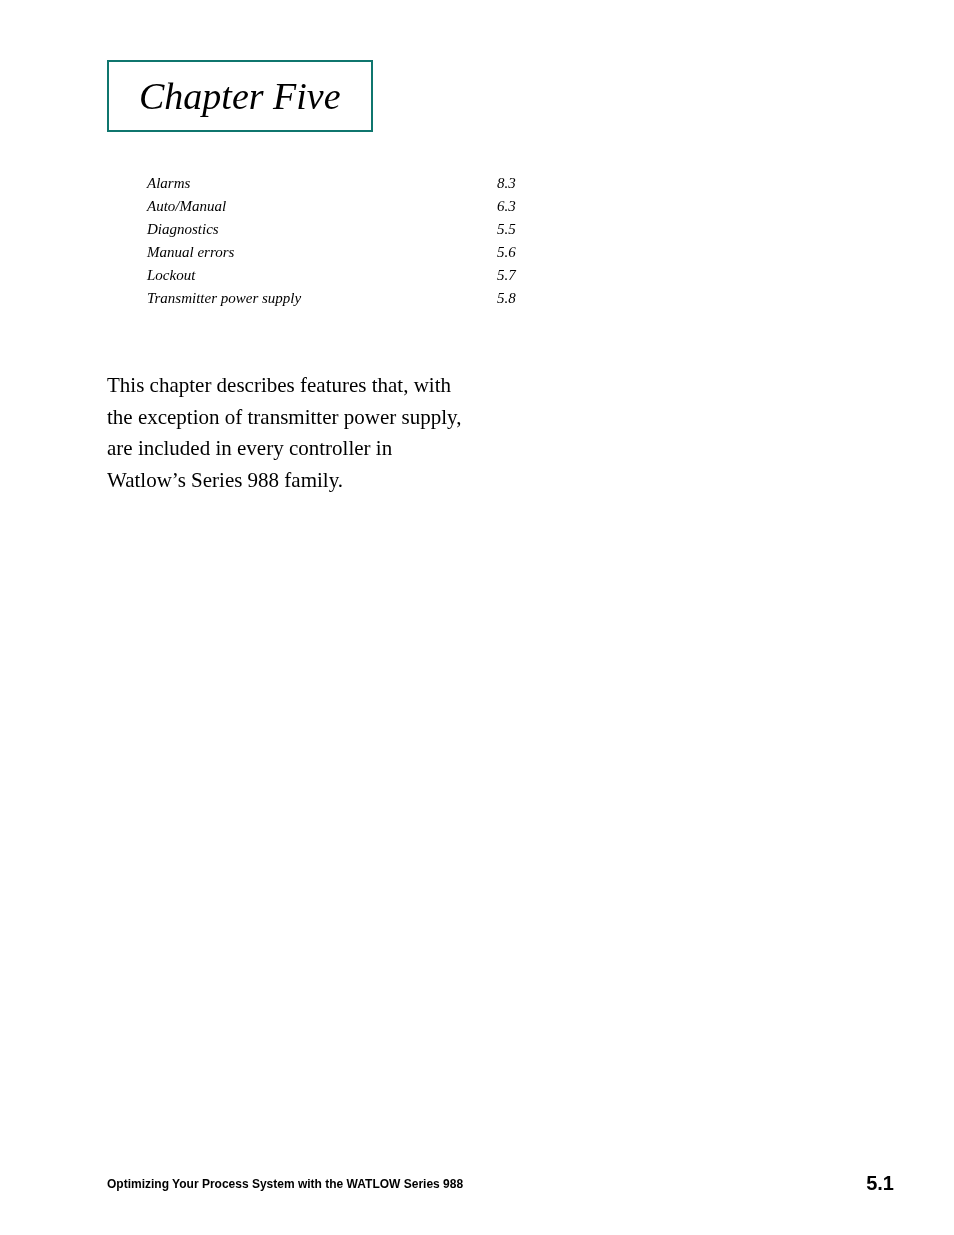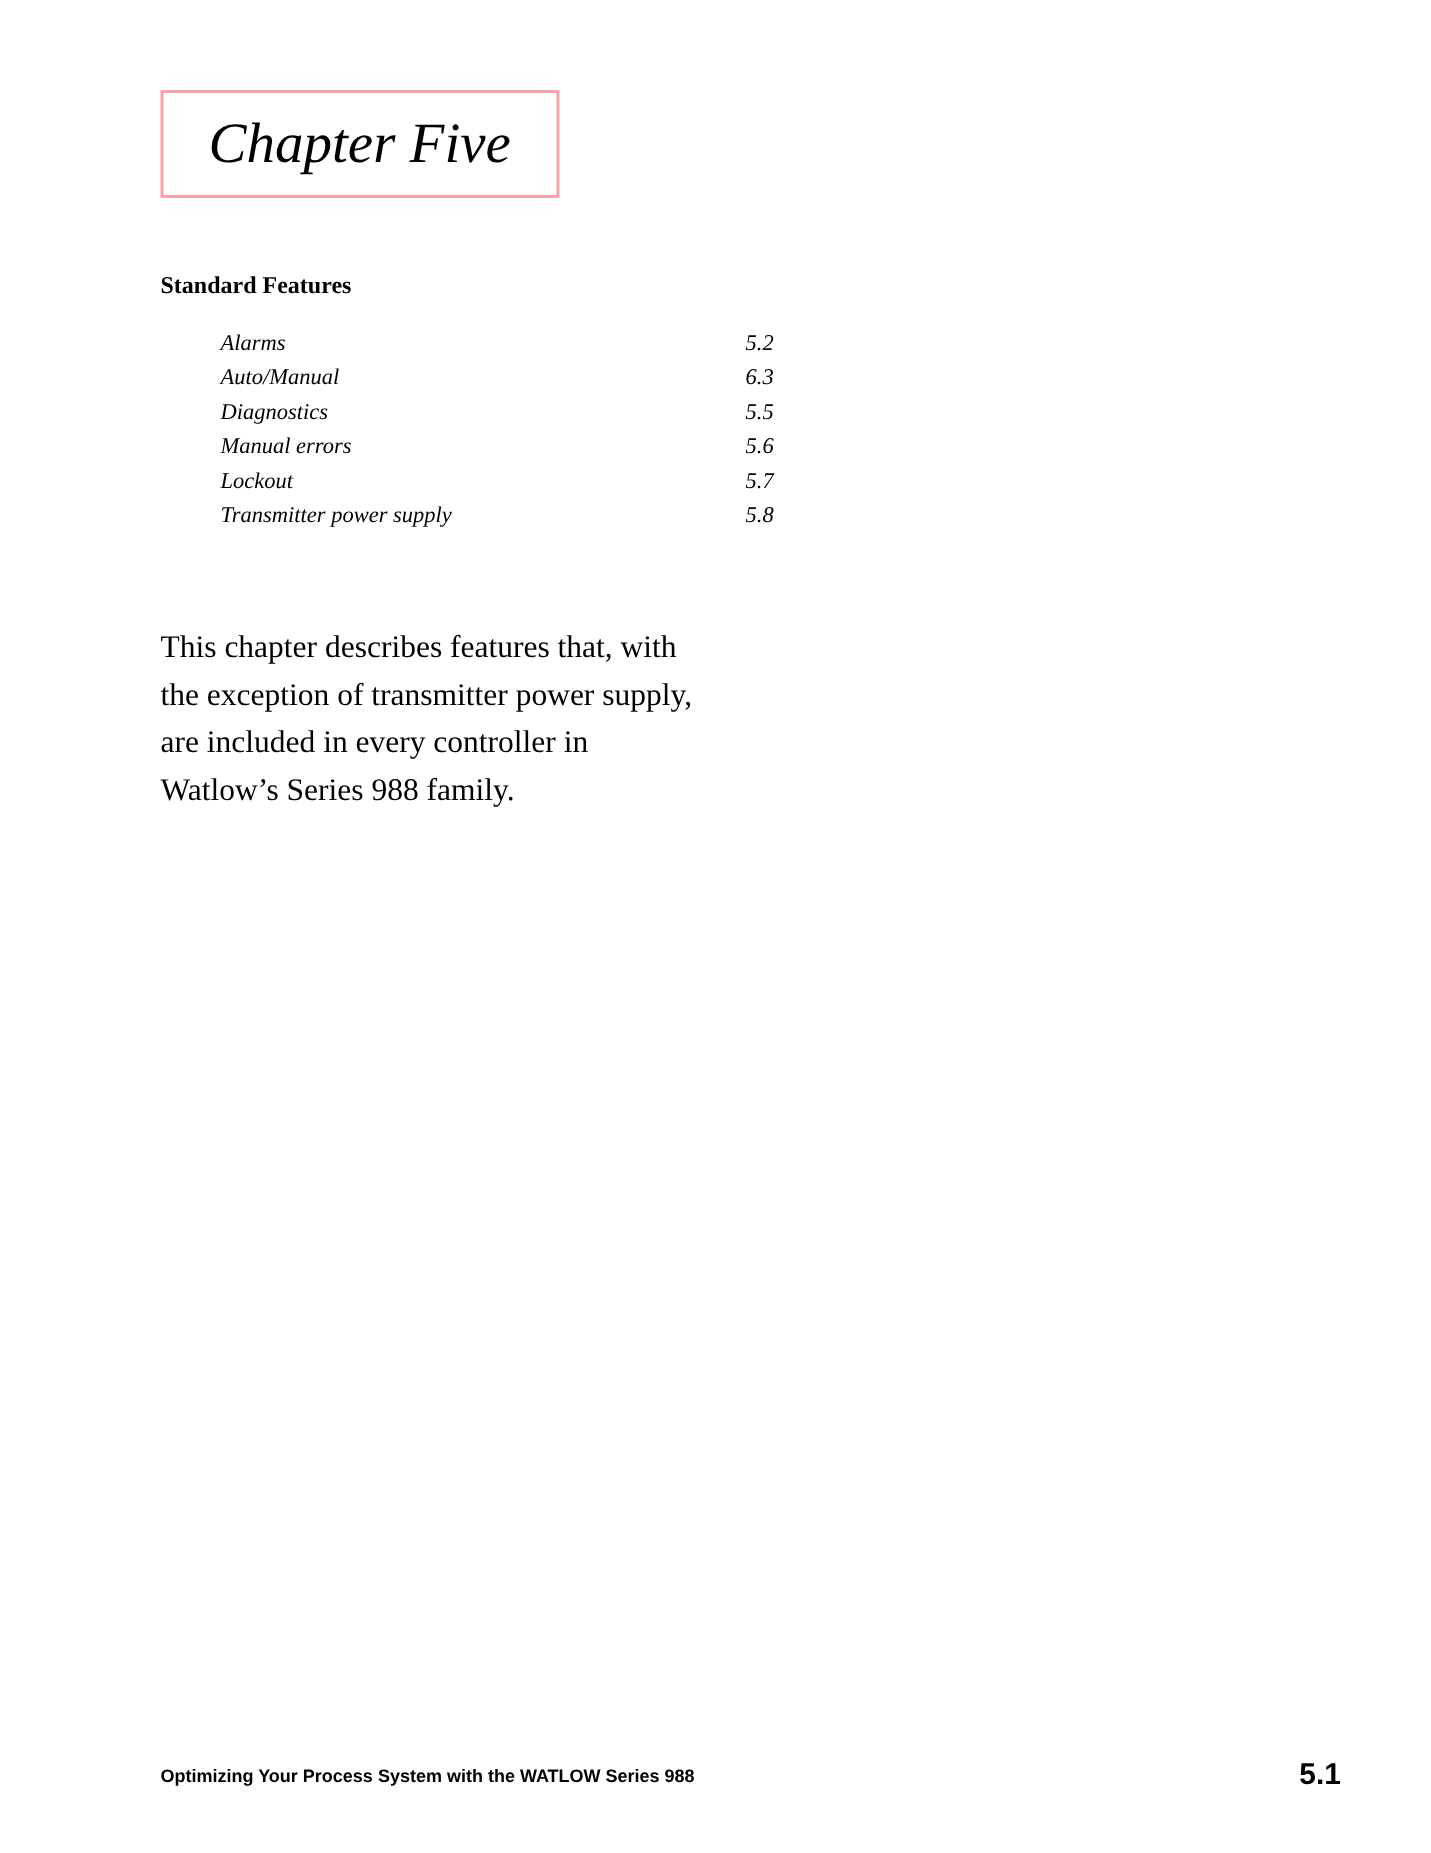--- a/index.html
+++ b/index.html
@@ -20,21 +20,21 @@
 
     .page {
       width: 954px;
       min-height: 1235px;
       background: #ffffff;
       padding: 60px 107px 60px 107px;
       position: relative;
     }
 
     .chapter-title-box {
-      border: 2px solid #fca5a5;
+      border: 2px solid #0f766e;
       display: inline-block;
       padding: 12px 30px 12px 30px;
       margin-bottom: 40px;
     }
 
     .chapter-title {
       font-style: italic;
       font-size: 38px;
       font-weight: normal;
       font-family: 'Times New Roman', Times, serif;
@@ -111,27 +111,26 @@
 
 <div class="page">
 
   
   <div class="chapter-title-box">
     <h1 class="chapter-title">Chapter Five</h1>
   </div>
 
   
   <section>
-    <h2 class="section-heading">Standard Features</h2>
 
     <table class="toc-table">
       <tbody id="toc-body">
       <tr>
             <td>Alarms</td>
-            <td>5.2</td>
+            <td>8.3</td>
           </tr>
           <tr>
             <td>Auto/Manual</td>
             <td>6.3</td>
           </tr>
           <tr>
             <td>Diagnostics</td>
             <td>5.5</td>
           </tr>
           <tr>

